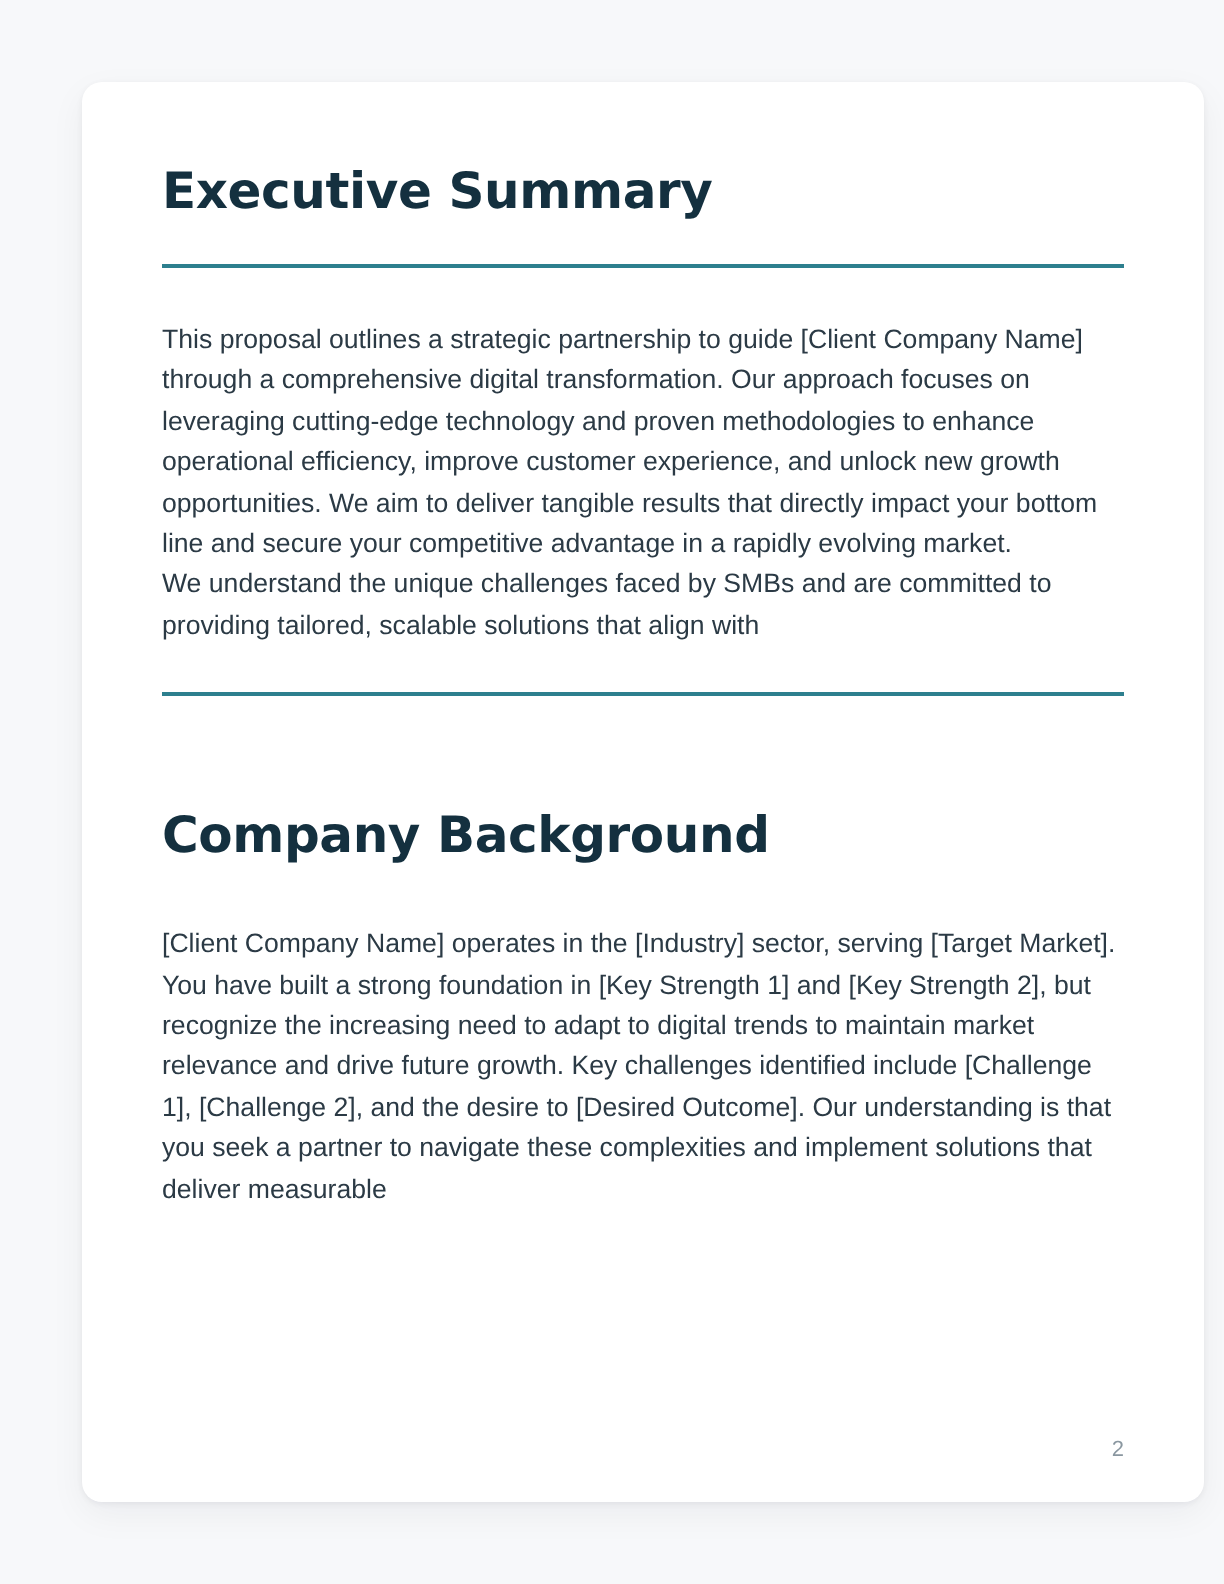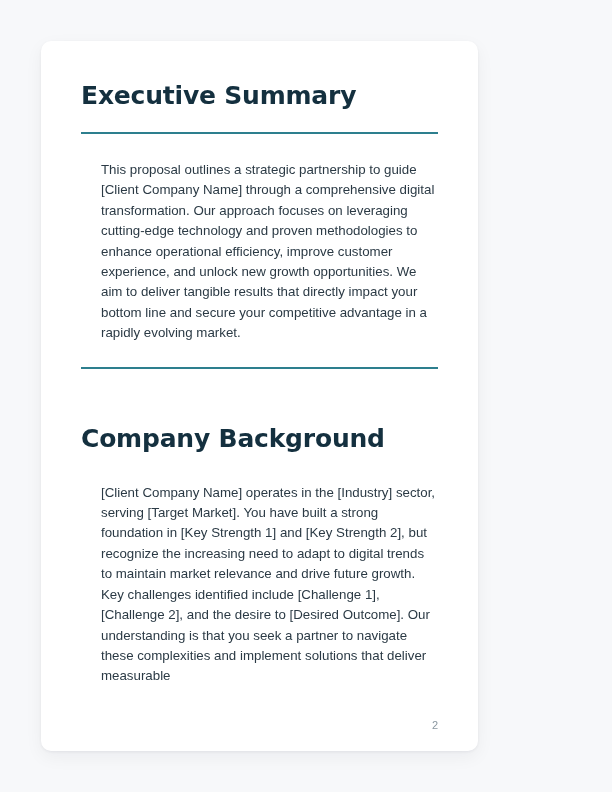--- a/index.html
+++ b/index.html
@@ -10,21 +10,21 @@
     width: 612px;
     height: 792px;
     background: #f7f8fa;
     font-family: "Liberation Sans", sans-serif;
     -webkit-font-smoothing: antialiased;
   }
   .page {
     position: absolute;
     left: 41px;
     top: 41px;
-    width: 437px;
+    width: 561px;
     height: 710px;
     background: #ffffff;
     border-radius: 10px;
     box-shadow: 0 1px 3px rgba(16,24,40,0.06), 0 6px 18px rgba(16,24,40,0.05);
     box-sizing: border-box;
     overflow: hidden;
   }
   .content {
     position: absolute;
     left: 40px;
@@ -53,21 +53,20 @@
   .body-text {
     font-size: 13.3px;
     line-height: 20.4px;
     color: #2b3a45;
     margin: 0;
     padding: 0;
     text-align: left;
   }
   .para-block {
     margin-top: 26px;
-    margin-left: 20px;
   }
   .para-block p + p {
     margin-top: 0;
   }
   .section-gap {
     height: 55px;
   }
   .section-two-title {
     margin-top: 0;
   }
@@ -87,20 +86,21 @@
 <body>
 
 <div class="page">
   <div class="content">
 
     <div class="section">
       <h1 class="section-title">Executive Summary</h1>
       <div class="rule"></div>
       <div class="para-block">
         <p class="body-text">This proposal outlines a strategic partnership to guide [Client Company Name] through a comprehensive digital transformation. Our approach focuses on leveraging cutting-edge technology and proven methodologies to enhance operational efficiency, improve customer experience, and unlock new growth opportunities. We aim to deliver tangible results that directly impact your bottom line and secure your competitive advantage in a rapidly evolving market.</p>
+        <p class="body-text clip-text">We understand the unique challenges faced by SMBs and are committed to providing tailored, scalable solutions that align with</p>
       </div>
       <div class="rule" style="margin-top:23px;"></div>
     </div>
 
     <div class="section-gap"></div>
 
     <div class="section">
       <h1 class="section-title section-two-title">Company Background</h1>
       <div class="para-block" style="margin-top:29px;">
         <p class="body-text clip-text">[Client Company Name] operates in the [Industry] sector, serving [Target Market]. You have built a strong foundation in [Key Strength 1] and [Key Strength 2], but recognize the increasing need to adapt to digital trends to maintain market relevance and drive future growth. Key challenges identified include [Challenge 1], [Challenge 2], and the desire to [Desired Outcome]. Our understanding is that you seek a partner to navigate these complexities and implement solutions that deliver measurable</p>

